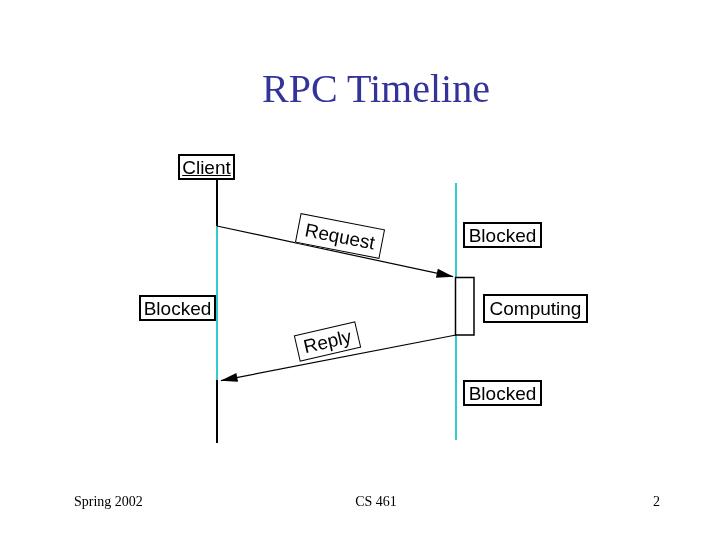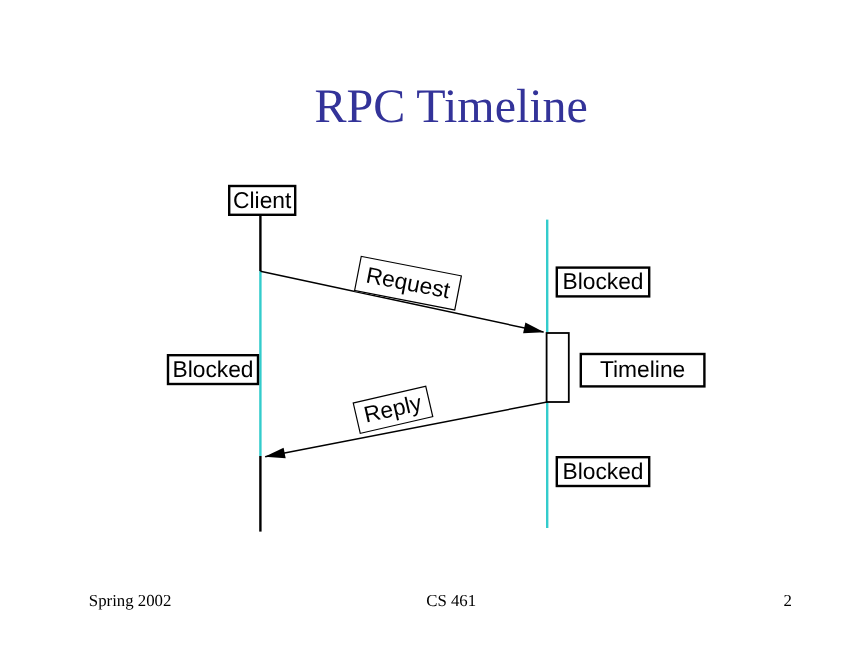--- a/index.html
+++ b/index.html
@@ -81,39 +81,39 @@
 
     <line x1="456" y1="183" x2="456" y2="277" class="tl-accent"></line>
     <line x1="456" y1="335" x2="456" y2="440" class="tl-accent"></line>
 
     <line x1="217" y1="226" x2="453" y2="276.7" class="msg-line" marker-end="url(#arrow)"></line>
     <line x1="456" y1="335" x2="221" y2="380.6" class="msg-line" marker-end="url(#arrow)"></line>
 
     <rect x="455.5" y="277.5" width="18.5" height="57.5" class="compute-rect"></rect>
   </svg>
 
-  <div class="label-box" style="left:190px;top:154px;width:57px;height:26px;">
+  <div class="label-box" style="left:178px;top:154px;width:57px;height:26px;text-decoration:underline;">
     <span>Client</span>
   </div>
 
   <div class="label-box thin rot-req" style="left:297px;top:221px;width:86px;height:30px;">
     <span>Request</span>
   </div>
   <div class="label-box thin rot-rep" style="left:296px;top:328px;width:63px;height:27px;">
     <span>Reply</span>
   </div>
 
   <div class="label-box" style="left:139px;top:295px;width:77px;height:26px;">
     <span>Blocked</span>
   </div>
   <div class="label-box" style="left:463px;top:222px;width:79px;height:26px;">
     <span>Blocked</span>
   </div>
   <div class="label-box" style="left:483px;top:294px;width:105px;height:29px;">
-    <span>Timeline</span>
+    <span>Computing</span>
   </div>
   <div class="label-box" style="left:463px;top:380px;width:79px;height:26px;">
     <span>Blocked</span>
   </div>
 
   <div class="footer-item footer-left">Spring 2002</div>
   <div class="footer-item footer-center">CS 461</div>
   <div class="footer-item footer-right">2</div>
 
 </div>

